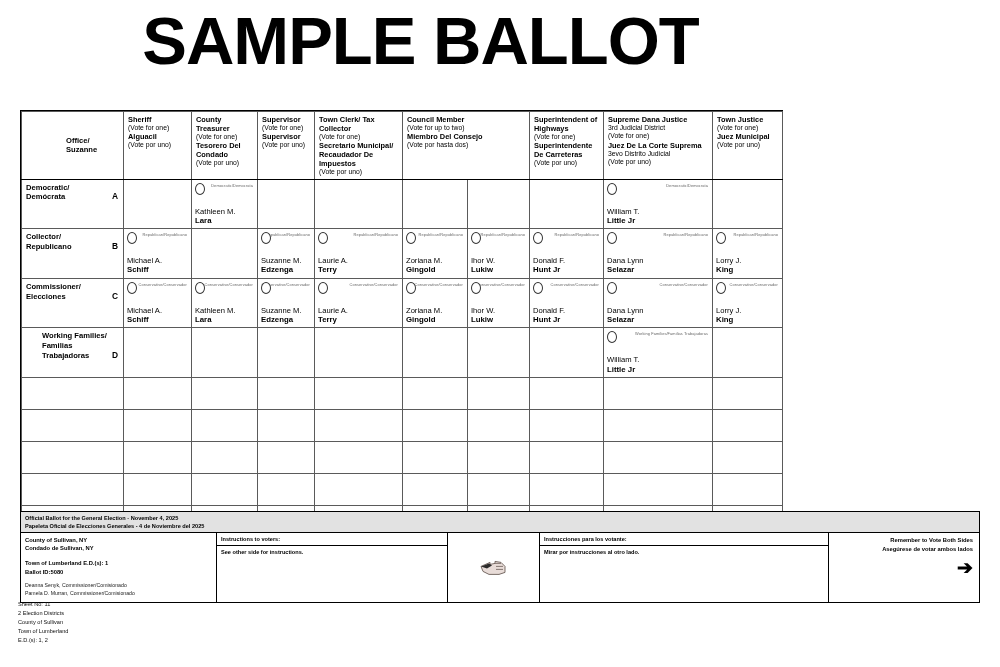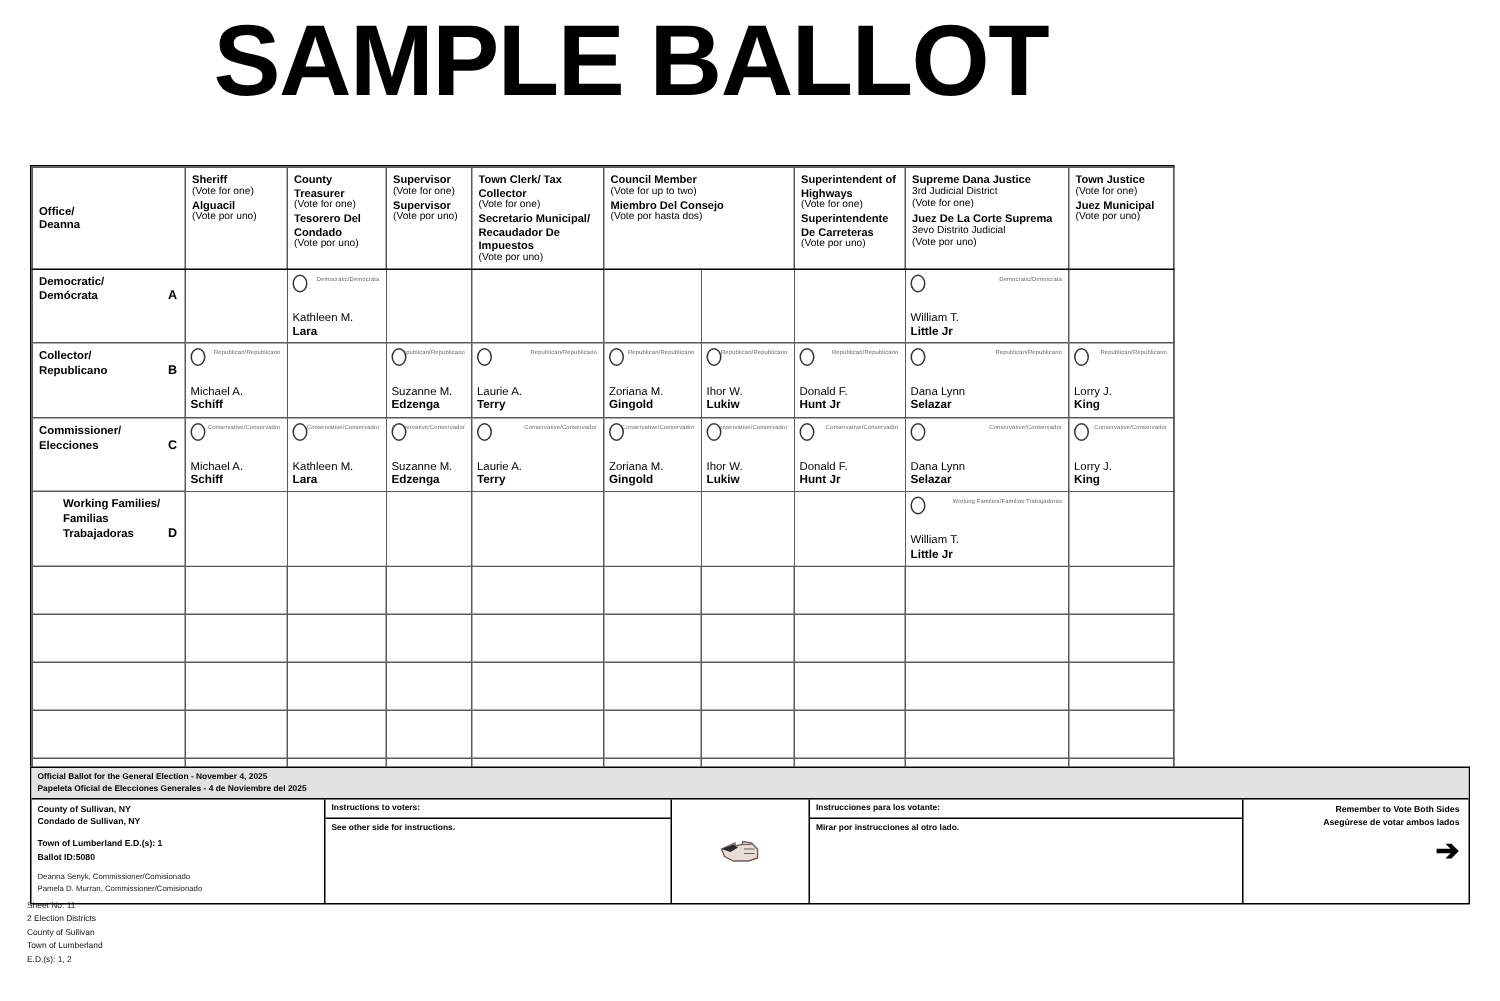--- a/index.html
+++ b/index.html
@@ -59,21 +59,21 @@
   }
   .rowletter{
     position:absolute;right:5px;bottom:2px;
     font-size:8.4px;font-weight:bold;
   }
   .officelabel{
     font-size:7.6px;font-weight:bold;line-height:1.3;
     padding:3px 4px;
   }
   .officelabel-wrap{
-    display:flex;align-items:center;height:100%;
+    display:flex;align-items:center;height:100%;margin-left:40px;
   }
 
   
   .cand{position:relative;height:100%;padding:0;}
   .cand-in{position:relative;padding:2px 3px 3px 3px;min-height:34px;}
   .oval{
     position:absolute;left:3px;top:3px;
     width:8px;height:10px;
     border:1px solid #333;border-radius:50%;
     background:#fff;
@@ -160,21 +160,21 @@
           <col style="width: 65px;">
           <col style="width: 62px;">
           <col style="width: 74px;">
           <col style="width: 109px;">
           <col style="width: 70px;">
         </colgroup>
       <thead>
         <tr id="office-row">
             <td class="office-head" style="height: 52px;">
               <div class="officelabel-wrap">
-                <div class="officelabel"><span>Office/</span><br><span>Deanna</span></div>
+                <div class="officelabel"><span>Office/</span><br><span>Suzanne</span></div>
               </div>
             </td>
             <td class="office-head" colspan="1">
               <div class="ohead">
                 <div class="o-en-b">Sheriff</div>
                 <div class="o-en">(Vote for one)</div>
                 <div class="o-es-b">Alguacil</div>
                 <div class="o-es">(Vote por uno)</div>
               </div>
             </td>

